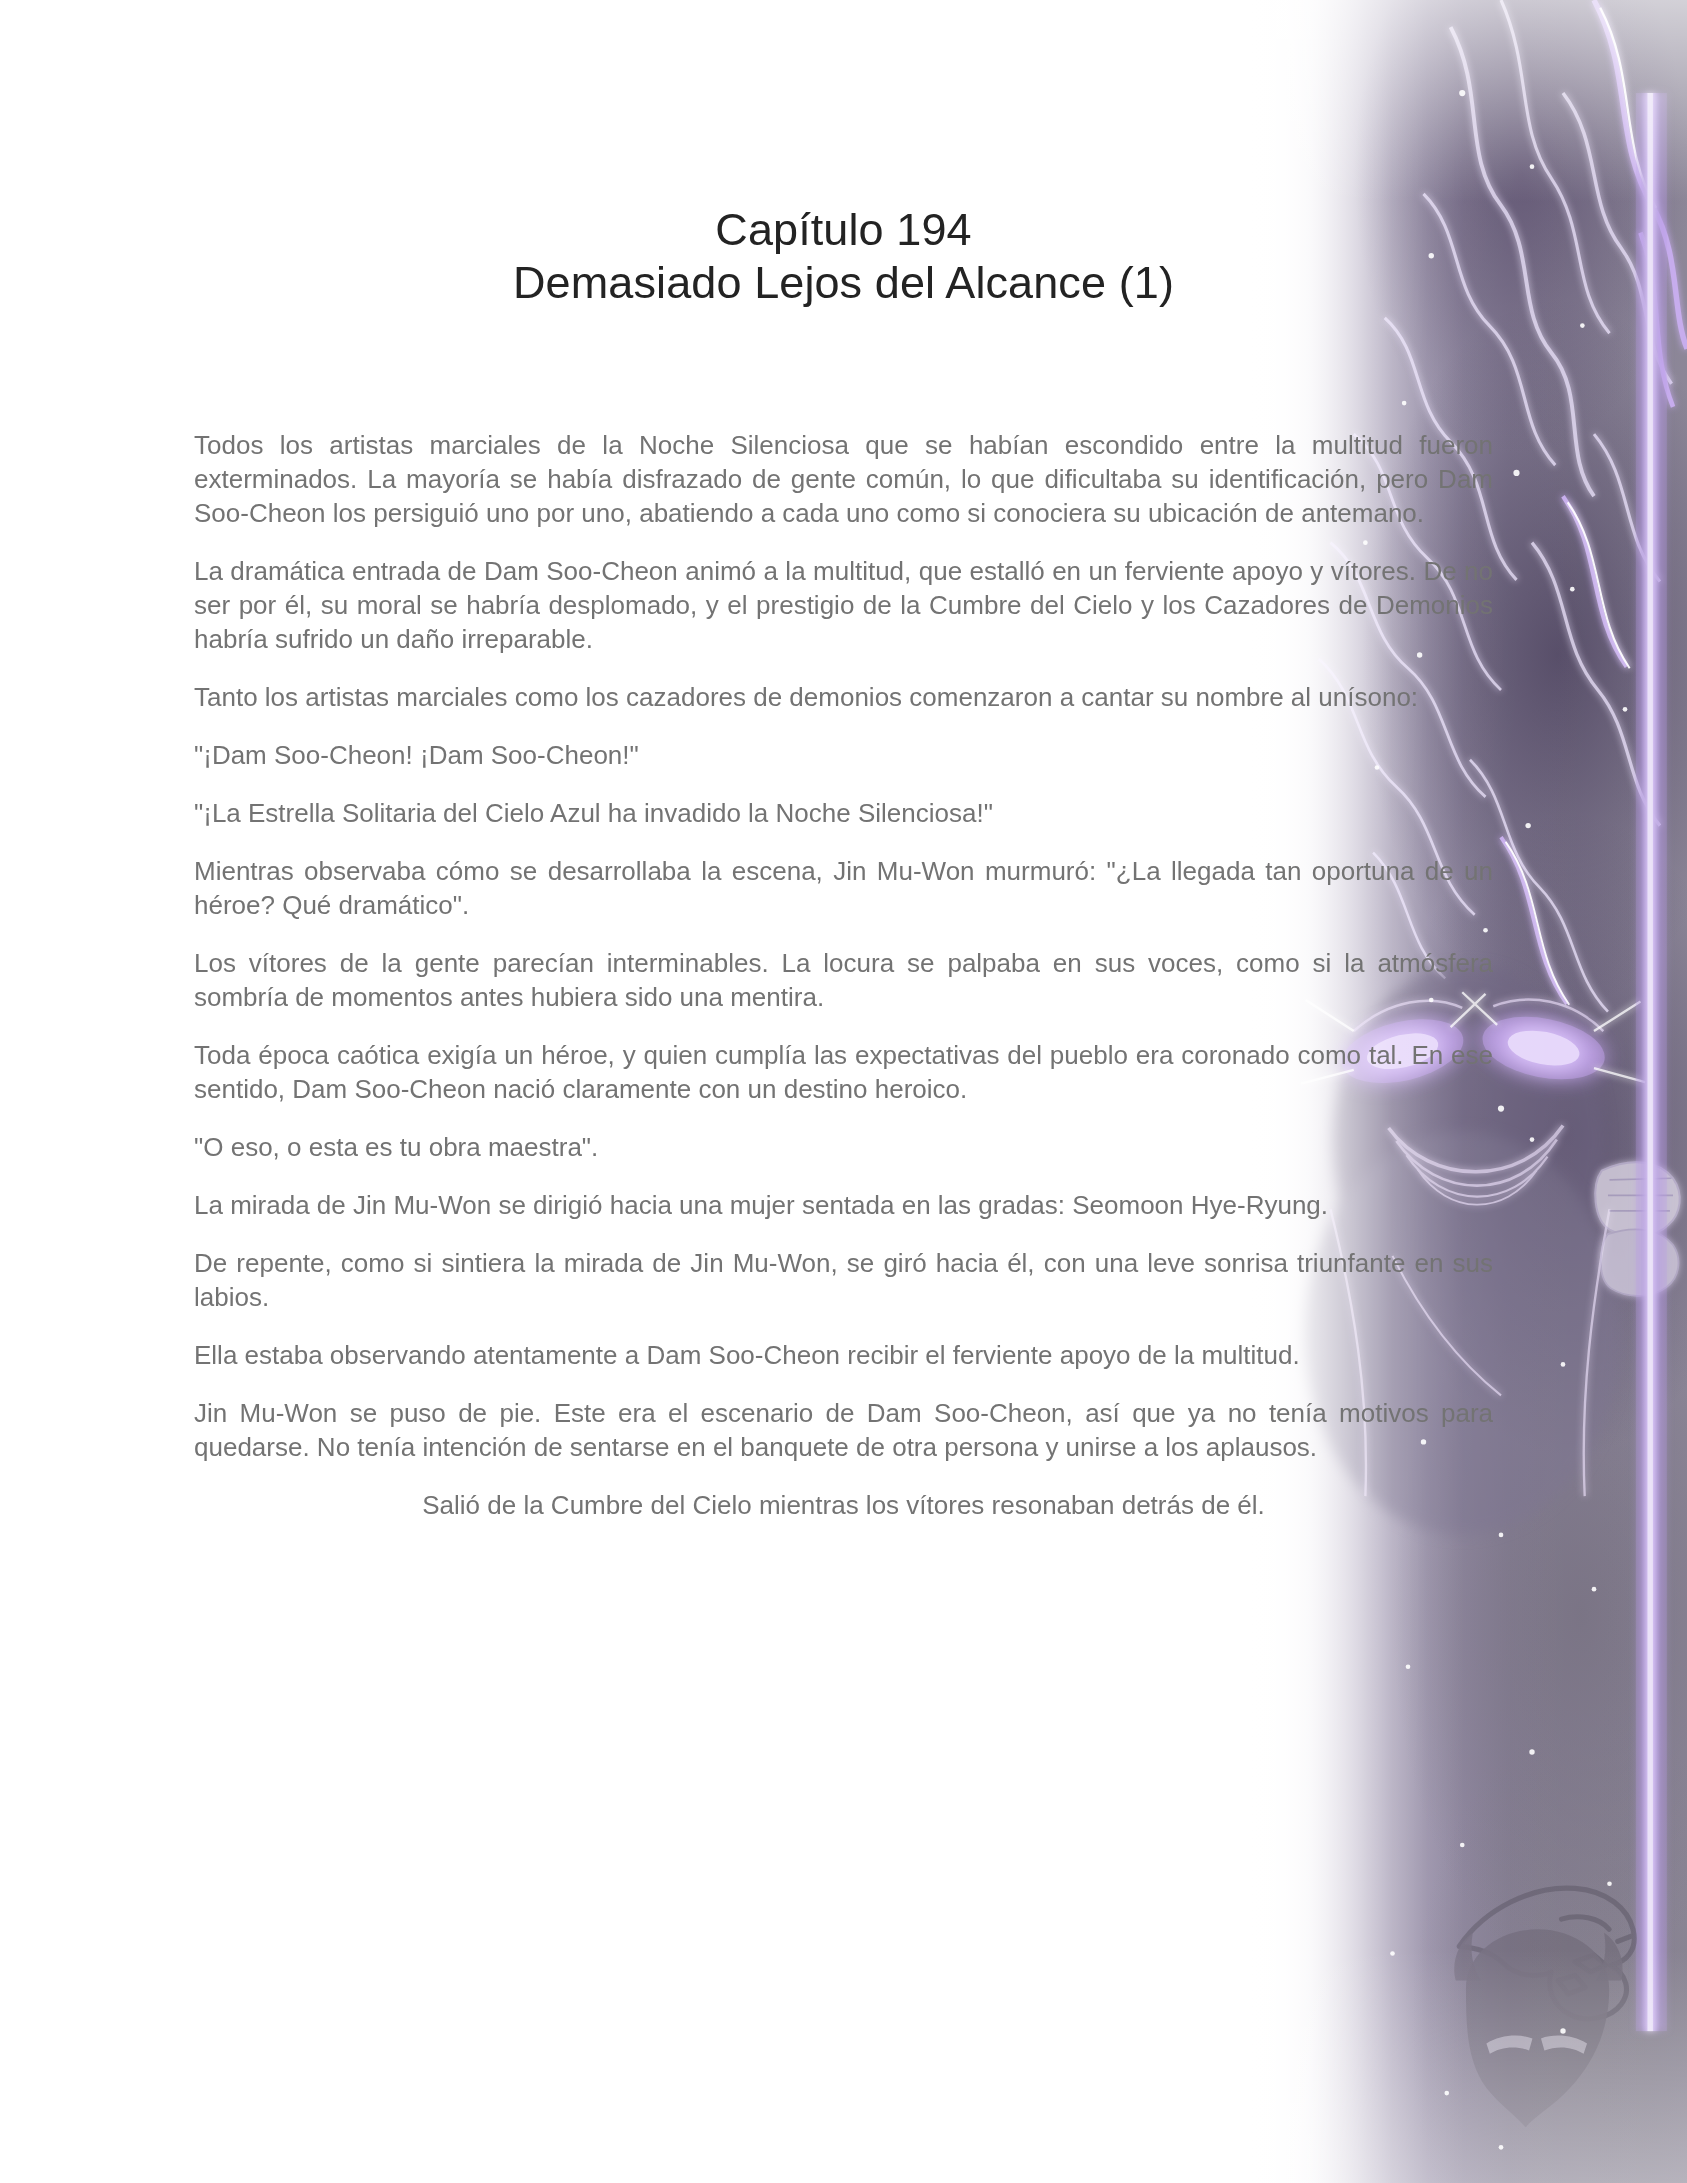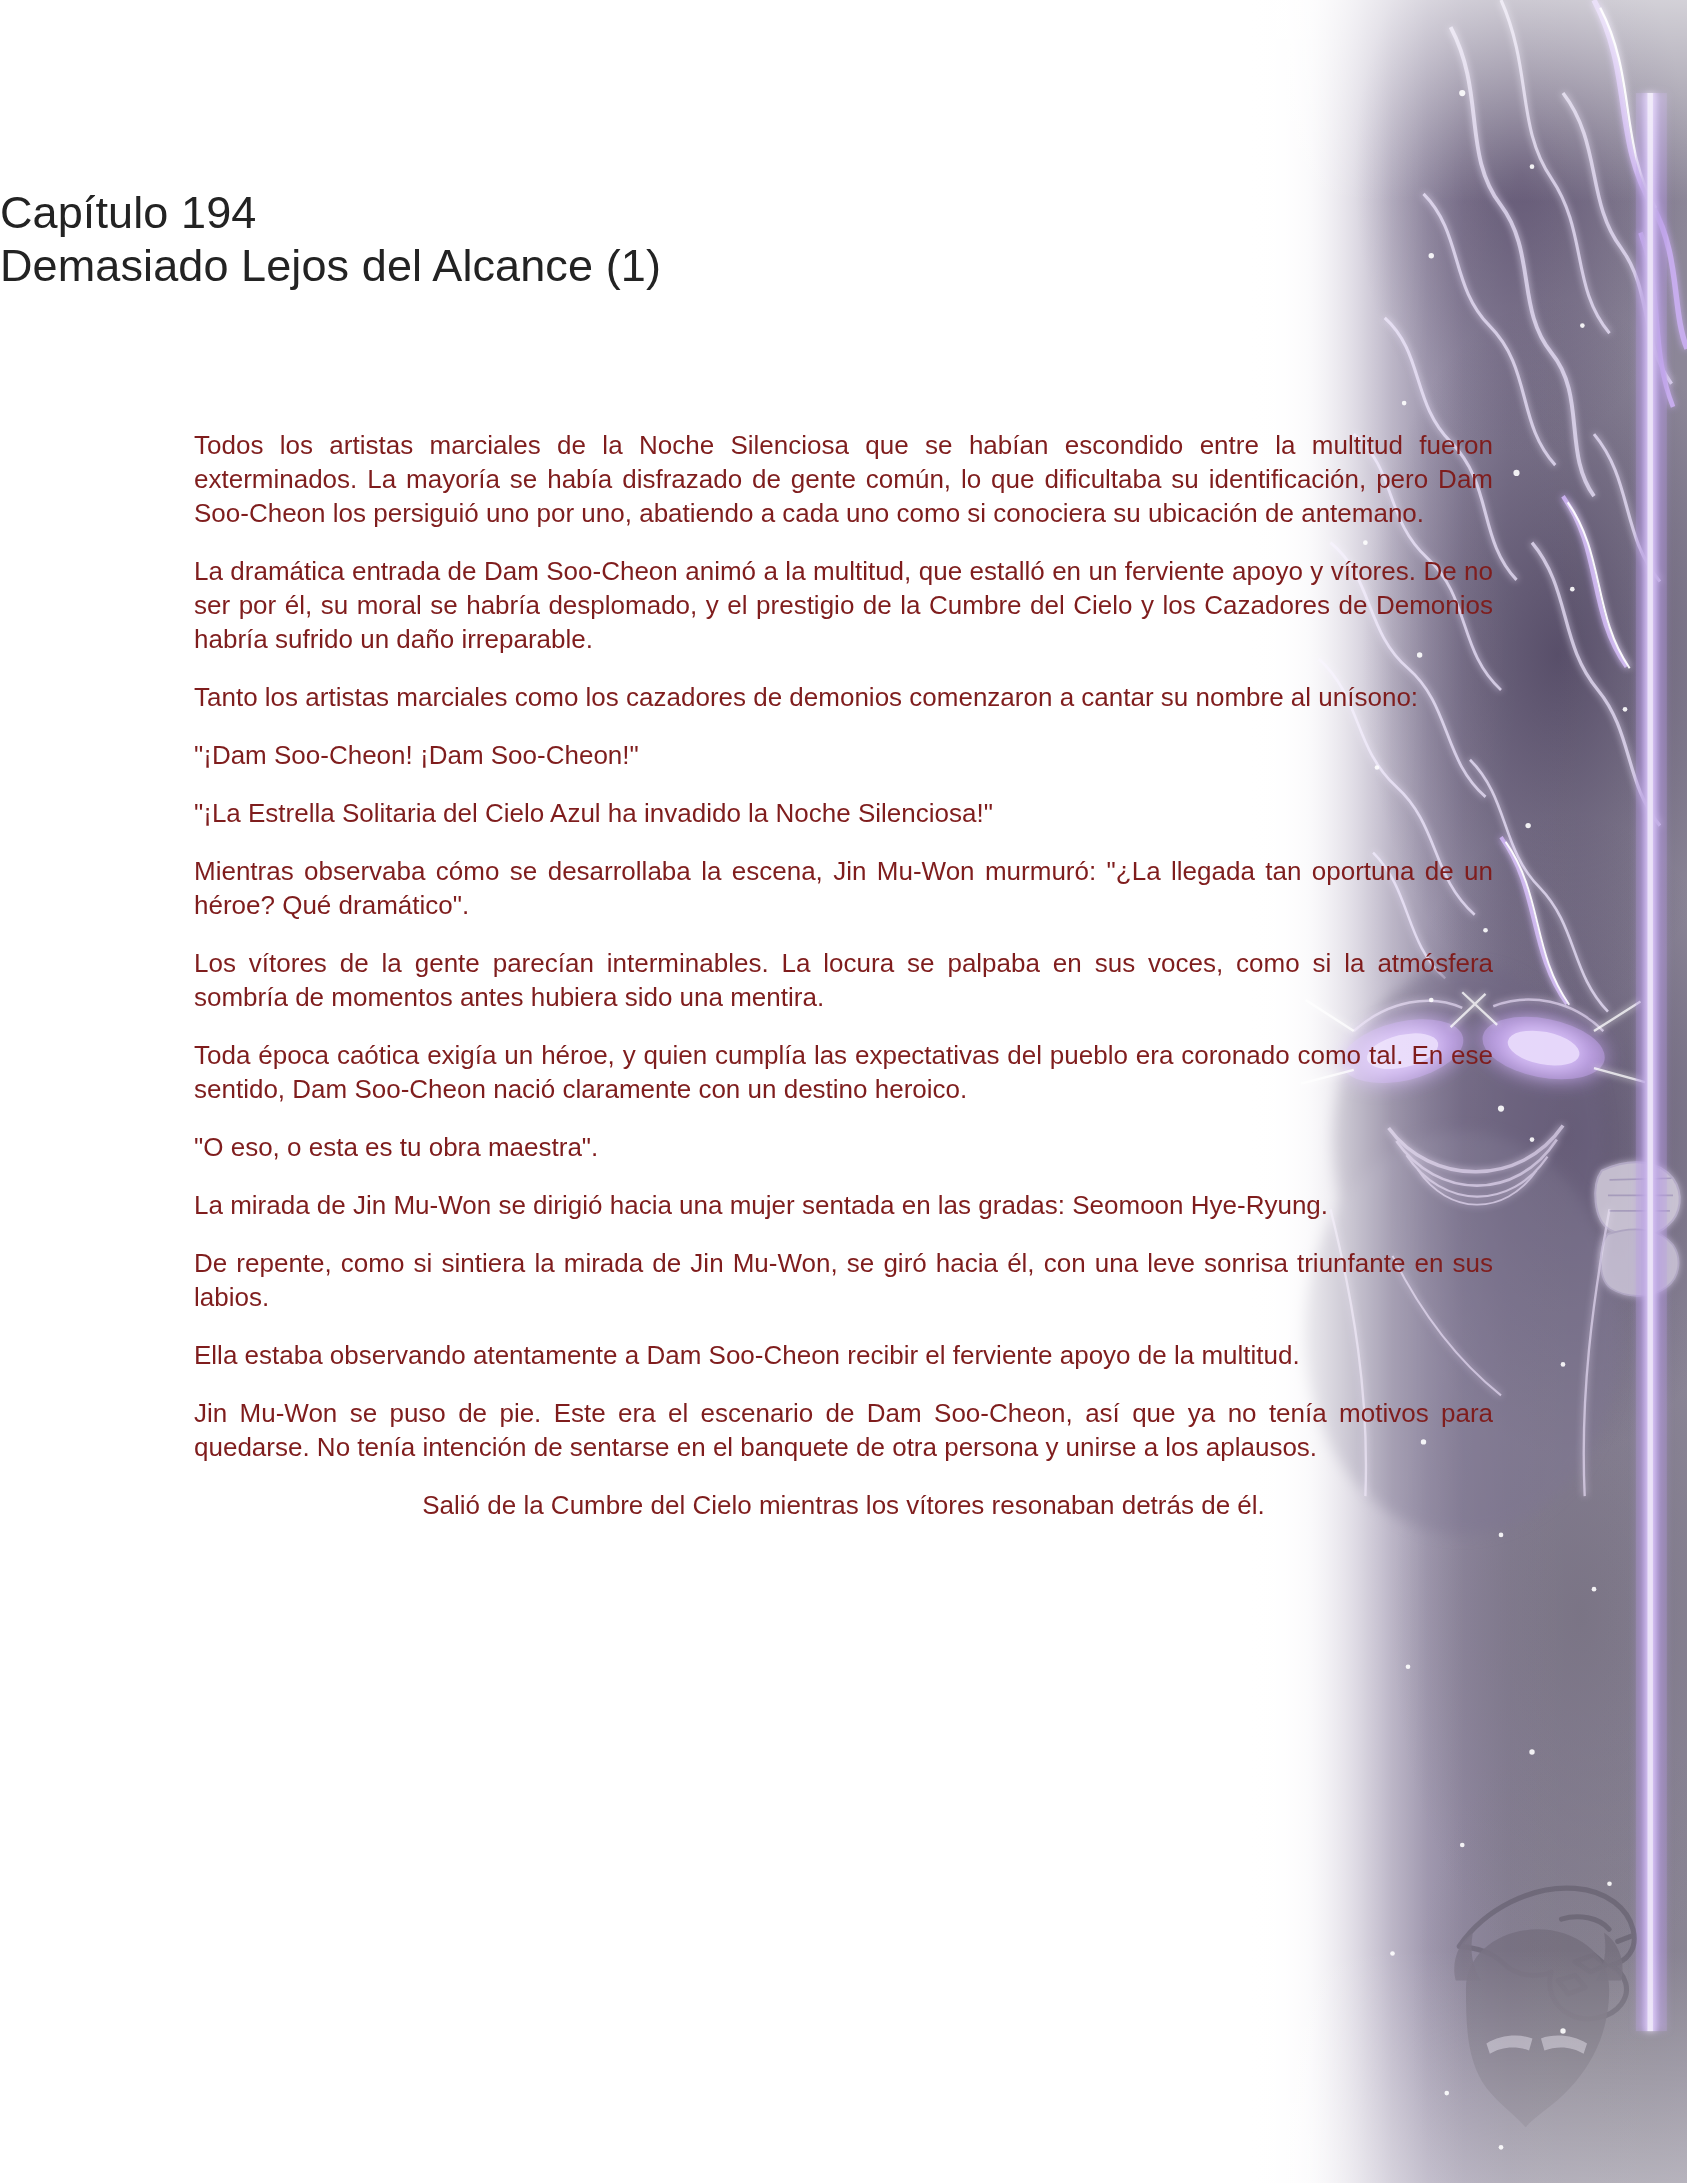--- a/index.html
+++ b/index.html
@@ -84,21 +84,22 @@
   
   #page {
     position: absolute;
     inset: 0;
     z-index: 2;
   }
   #title-block {
     position: absolute;
     left: 0;
     right: 0;
-    top: 186px;
+    top: 203px;
+    text-align: center;
   }
   .title-line {
     font-size: 45px;
     line-height: 1.18;
     font-weight: 400;
     color: #232323;
     letter-spacing: 0.1px;
   }
 
   #body-copy {
@@ -106,21 +107,21 @@
     left: 194px;
     top: 428px;
     width: 1299px;
   }
   #body-copy p {
     margin: 0 0 24px 0;
     font-size: 26px;
     line-height: 34px;
     text-align: justify;
     text-justify: inter-word;
-    color: #7f1d1d;
+    color: #737373;
     hyphens: none;
   }
   #body-copy p.last { margin-bottom: 0; }
   #body-copy p:last-child { text-align: center; }
 </style>
 </head>
 <body>
 
 <div id="artwork">
   <div class="art-canvas">

